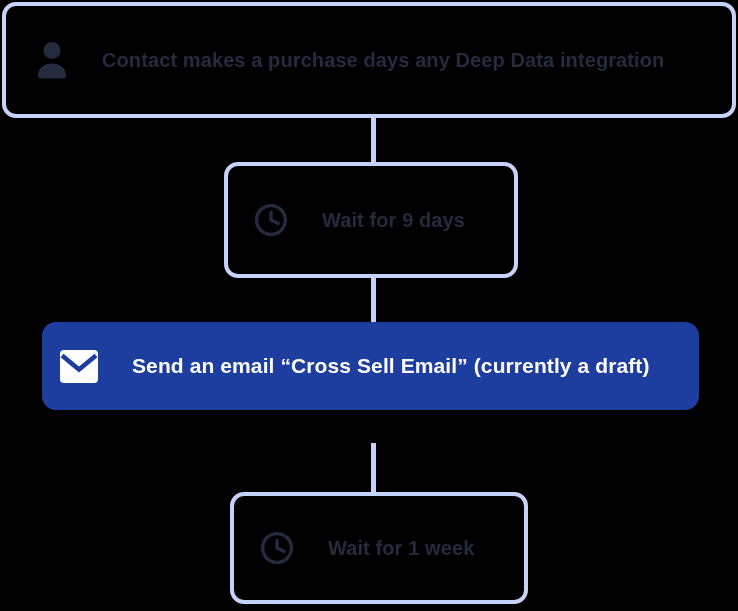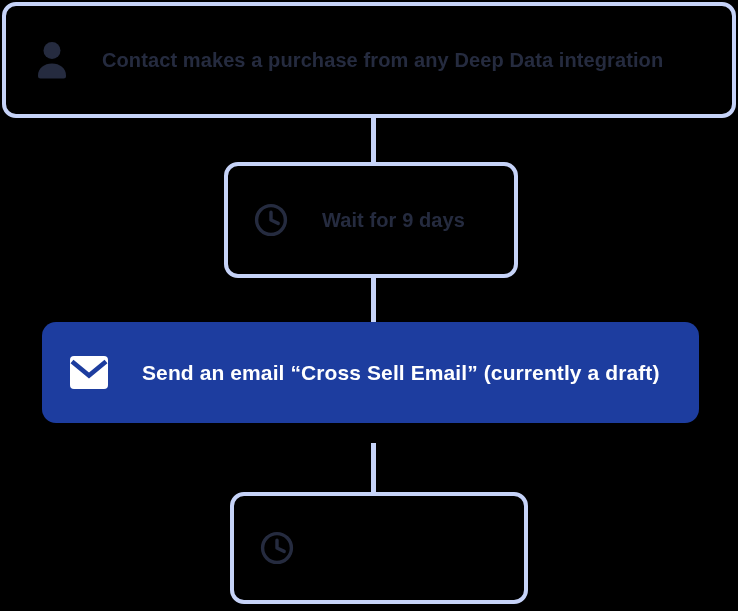--- a/index.html
+++ b/index.html
@@ -24,21 +24,21 @@
     background: #000000;
     color: #252b3f;
   }
   .node.filled {
     background: #1d3d9f;
     color: #ffffff;
   }
 
   .node-trigger  { left: 2px;   top: 2px;   width: 734px; height: 116px; padding-left: 30px; }
   .node-wait2    { left: 224px; top: 162px; width: 294px; height: 116px; padding-left: 26px; }
-  .node-email    { left: 42px;  top: 322px; width: 657px; height: 101px; padding-left: 28px; }
+  .node-email    { left: 42px;  top: 322px; width: 657px; height: 88px; padding-left: 18px; }
   .node-wait1    { left: 230px; top: 492px; width: 298px; height: 112px; padding-left: 26px; }
 
   .node .icon { flex: 0 0 auto; display: block; line-height: 0; margin-right: 34px; }
 
   .node .label {
     font-weight: 700;
     font-size: 20px;
     letter-spacing: 0.1px;
     white-space: nowrap;
   }
@@ -62,21 +62,21 @@
 
 <div class="canvas">
 
   <div class="node outline node-trigger">
     <span class="icon">
       <svg width="32" height="38" viewBox="0 0 32 38" fill="#252b3f" xmlns="http://www.w3.org/2000/svg">
         <circle cx="16" cy="9.5" r="8.5"></circle>
         <path d="M30 35a2.5 2.5 0 0 1-2.5 2.5h-23A2.5 2.5 0 0 1 2 35v-0.6C2 27.3 8.3 22.5 16 22.5s14 4.8 14 11.9z"></path>
       </svg>
     </span>
-    <span class="label">Contact makes a purchase from any Deep Data integration</span>
+    <span class="label">Contact makes a purchase days any Deep Data integration</span>
   </div>
 
   <div class="connector c1"></div>
 
   <div class="node outline node-wait2">
     <span class="icon">
       <svg width="34" height="34" viewBox="0 0 34 34" fill="none" xmlns="http://www.w3.org/2000/svg">
         <circle cx="17" cy="17" r="14.4" stroke="#252b3f" stroke-width="3.4"></circle>
         <path d="M17 9.2 V17 L24.2 20.4" stroke="#252b3f" stroke-width="3.4" stroke-linecap="round" stroke-linejoin="round"></path>
       </svg>
@@ -98,15 +98,16 @@
 
   <div class="connector c3"></div>
 
   <div class="node outline node-wait1">
     <span class="icon">
       <svg width="34" height="34" viewBox="0 0 34 34" fill="none" xmlns="http://www.w3.org/2000/svg">
         <circle cx="17" cy="17" r="14.4" stroke="#252b3f" stroke-width="3.4"></circle>
         <path d="M17 9.2 V17 L24.2 20.4" stroke="#252b3f" stroke-width="3.4" stroke-linecap="round" stroke-linejoin="round"></path>
       </svg>
     </span>
+    <span class="label">Wait for 1 week</span>
   </div>
 
 </div>
 
 </body></html>

